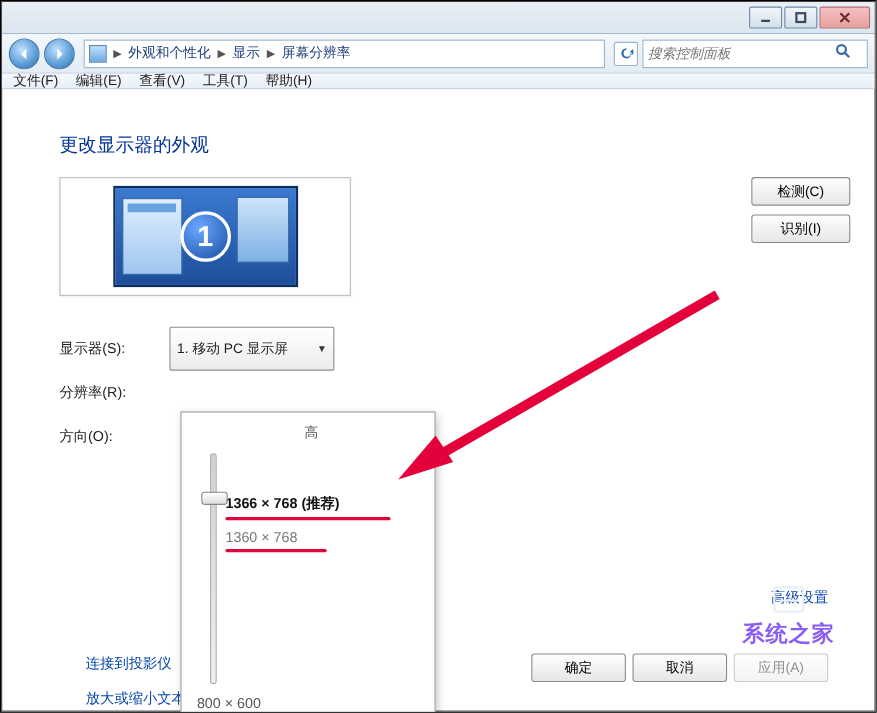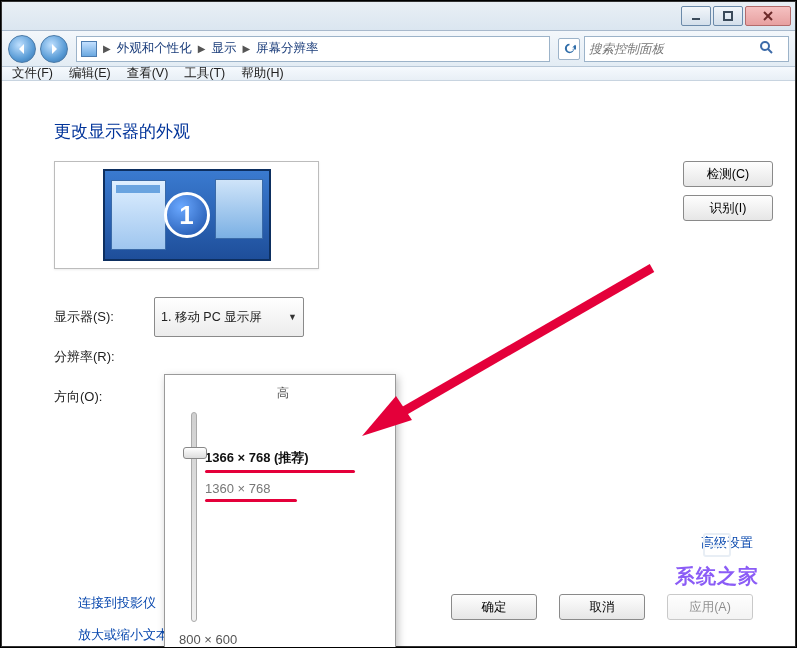--- a/index.html
+++ b/index.html
@@ -68,21 +68,21 @@
   .res-popup .u2{ width:92px;}
   .res-popup .bottom-lbl { margin-top:auto; color:#555; }
   .flex-col{display:flex;flex-direction:column;height:100%;}
 
   
   .arrow-svg { position:absolute; left:340px; top:256px; width:330px; height:200px; pointer-events:none; }
   .arrow-svg line { stroke:#e4003a; stroke-width:9; }
   .arrow-svg polygon { fill:#e4003a; }
 
   
-  .bottom-btns { position:absolute; right:20px; bottom:6px; display:flex; gap:22px;}
+  .bottom-btns { position:absolute; right:20px; bottom:6px; display:flex; gap:6px;}
   .bottom-btns .btn { min-width:86px; }
   .bottom-btns .btn.ghost { opacity:0.45; }
 
   
   .watermark { position:absolute; right:14px; bottom:36px; font-size:20px; color:#8b5cf6; font-weight:600; letter-spacing:1px; display:flex; align-items:center; gap:6px; pointer-events:none;flex-direction:column;}
   .watermark .wicn{ width:28px;height:24px;border:2px solid #e8eef5; border-radius:3px; position:relative;}
   .watermark .wicn::after{content:"";position:absolute;left:4px;top:10px;width:16px;height:2px;background:#e8eef5;}
 </style>
 </head>
 <body>

